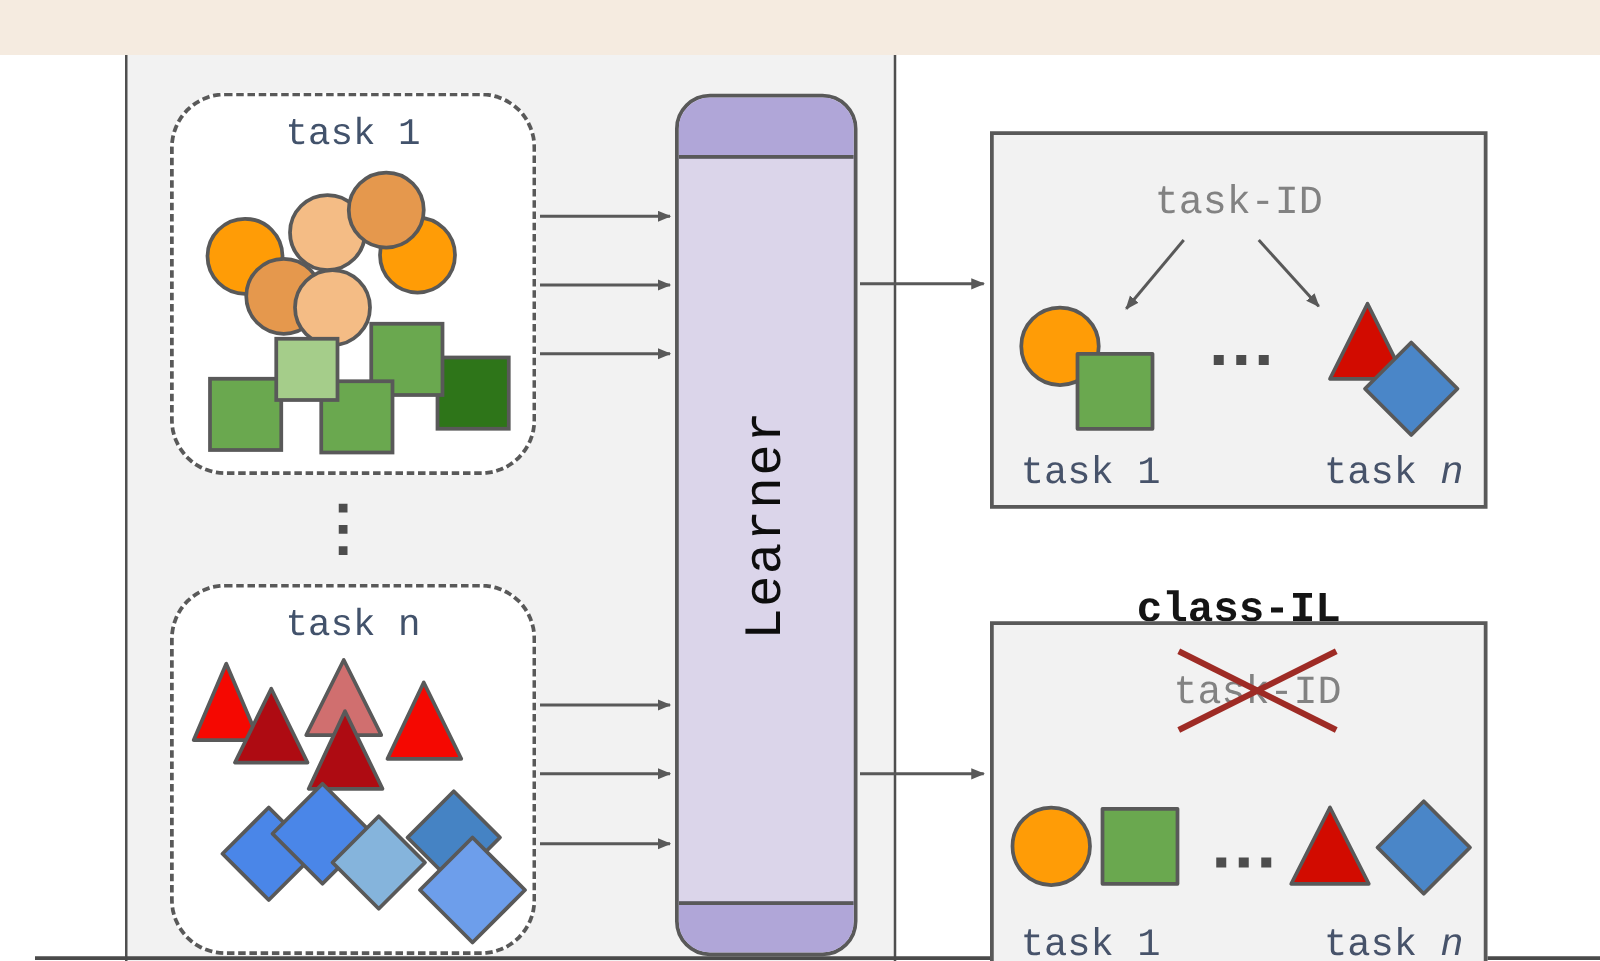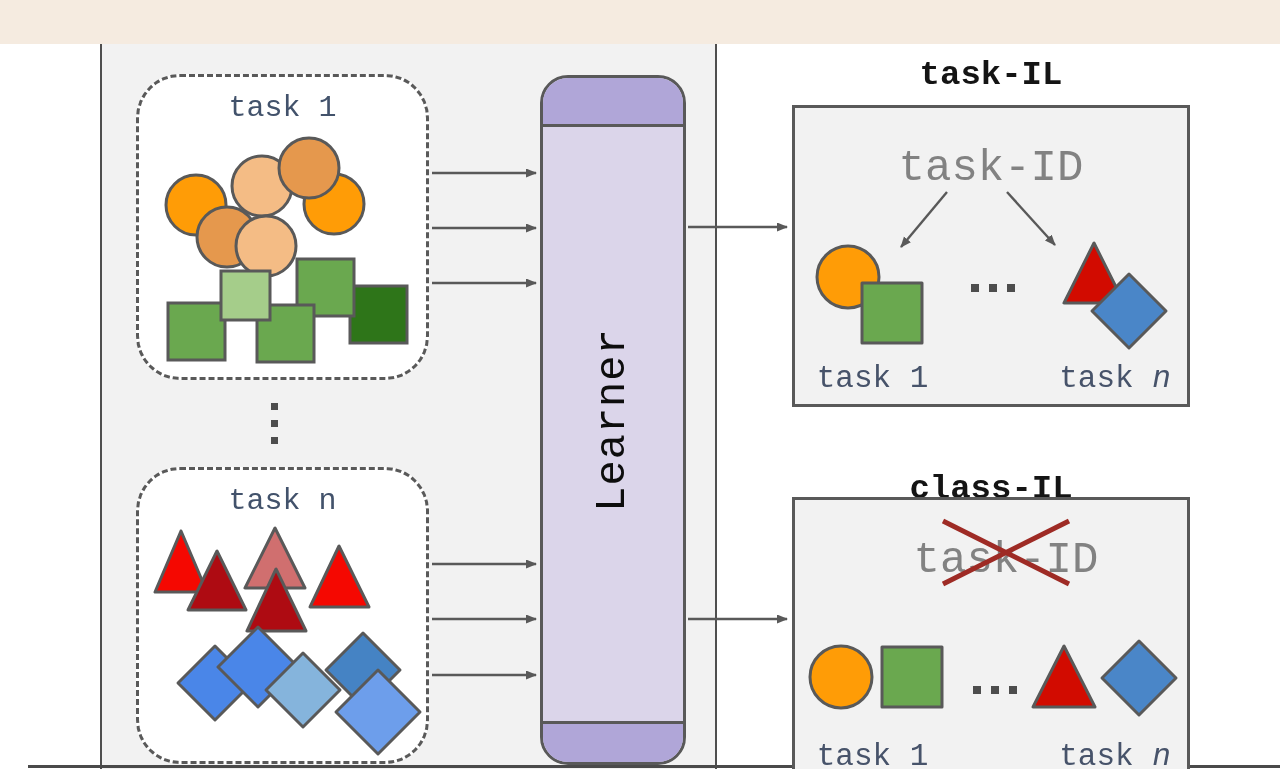--- a/index.html
+++ b/index.html
@@ -28,21 +28,21 @@
   .learner .cap-top{height:46px;background:#b0a6d8;border-bottom:3px solid #595959;}
   .learner .cap-bottom{position:absolute;bottom:0;left:0;width:100%;height:38px;
     background:#b0a6d8;border-top:3px solid #595959;}
   .learner .learner-label{position:absolute;left:0;top:0;right:0;bottom:0;
     display:flex;align-items:center;justify-content:center;}
   .learner .learner-label span{transform:rotate(-90deg);white-space:nowrap;
     font-size:42px;color:#0d0d0d;letter-spacing:1px;}
   
   .il-title{width:398px;text-align:center;font-size:34px;font-weight:bold;color:#141414;}
   .il-box{width:398px;border:3px solid #595959;background:#f2f2f2;box-sizing:border-box;}
-  .tid{width:200px;text-align:center;font-size:44px;color:#828282;}
+  .tid{width:200px;text-align:center;font-size:32px;color:#828282;}
   .il-label{text-align:center;font-size:31px;color:#47536a;}
   .it{font-style:italic;}
   
   #overlay{position:absolute;left:0;top:0;z-index:5;pointer-events:none;}
 </style>
 </head>
 <body>
 
 <div id="canvas">
 
@@ -63,21 +63,20 @@
   <div class="abs vdot" style="top:437px"></div>
 
   <div class="abs learner">
     <div class="cap-top"></div>
     <div class="cap-bottom"></div>
     <div class="learner-label">
       <span>Learner</span>
     </div>
   </div>
 
-  <div class="abs il-title" style="left:792px;top:56px">task-IL</div>
   <div class="abs il-box" style="left:792px;top:105px;height:302px"></div>
   <div class="abs tid" style="left:891px;top:143px">task-ID</div>
   <div class="abs il-label" style="left:800px;top:361px;width:145px">task 1</div>
   <div class="abs il-label" style="left:1035px;top:361px;width:160px"><span>task </span><span class="it">n</span></div>
 
   <div class="abs il-title" style="left:792px;top:470px">class-IL</div>
   <div class="abs il-box" style="left:792px;top:497px;height:292px"></div>
   <div class="abs tid" style="left:906px;top:535px">task-ID</div>
   <div class="abs il-label" style="left:800px;top:739px;width:145px">task 1</div>
   <div class="abs il-label" style="left:1035px;top:739px;width:160px"><span>task </span><span class="it">n</span></div>

